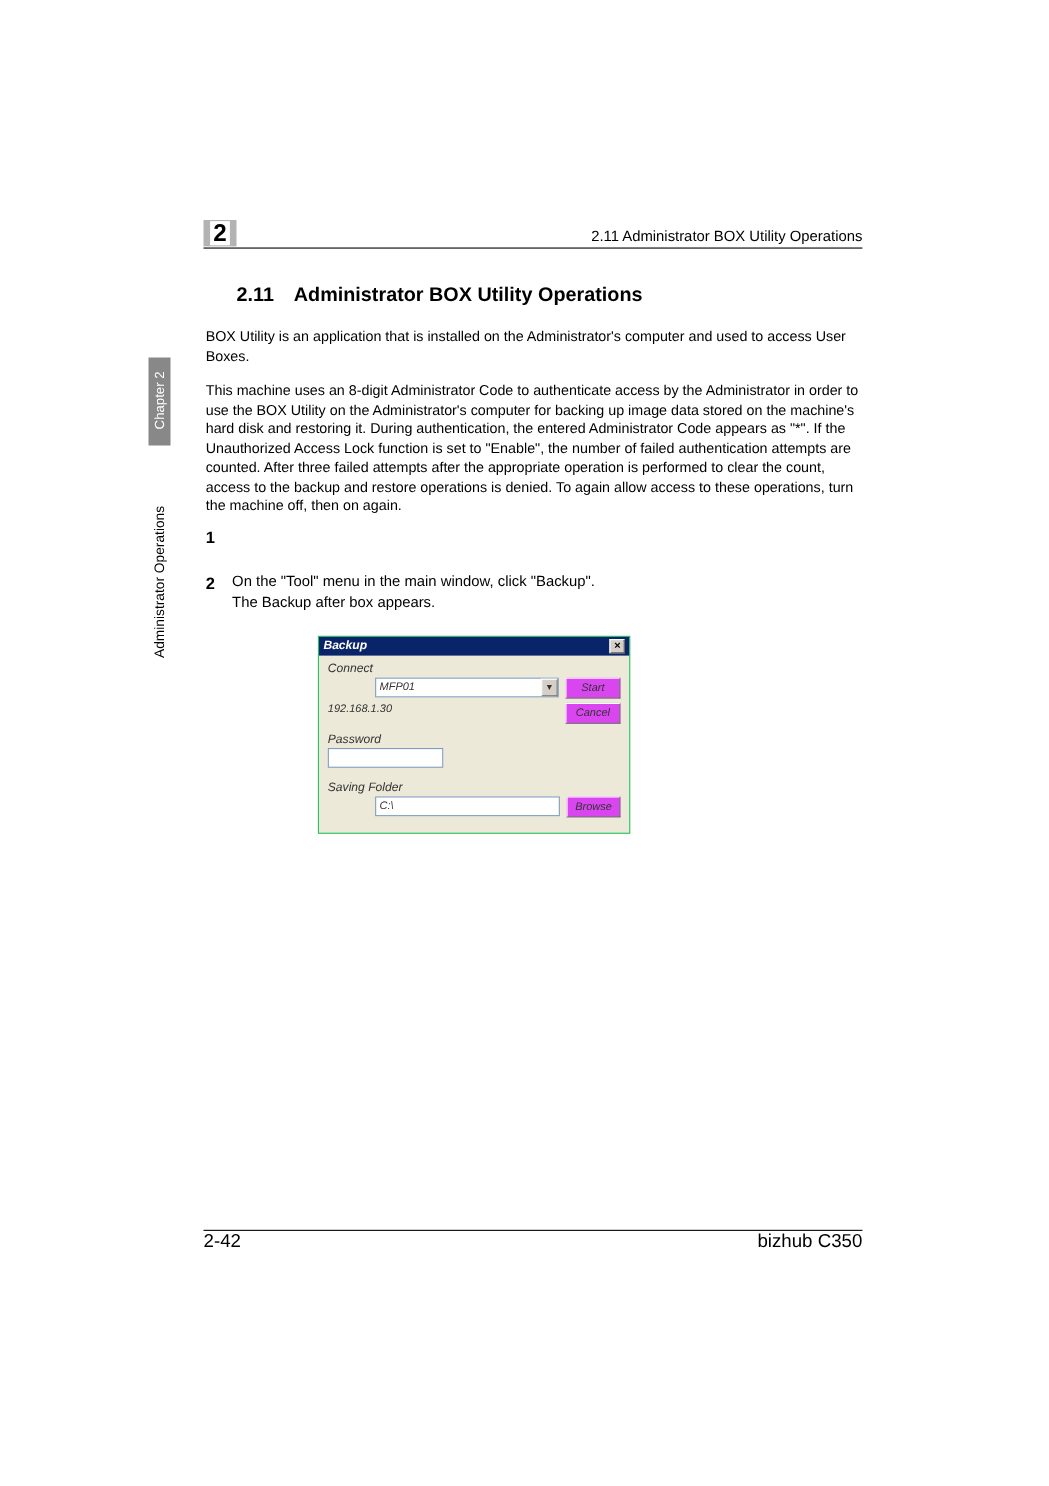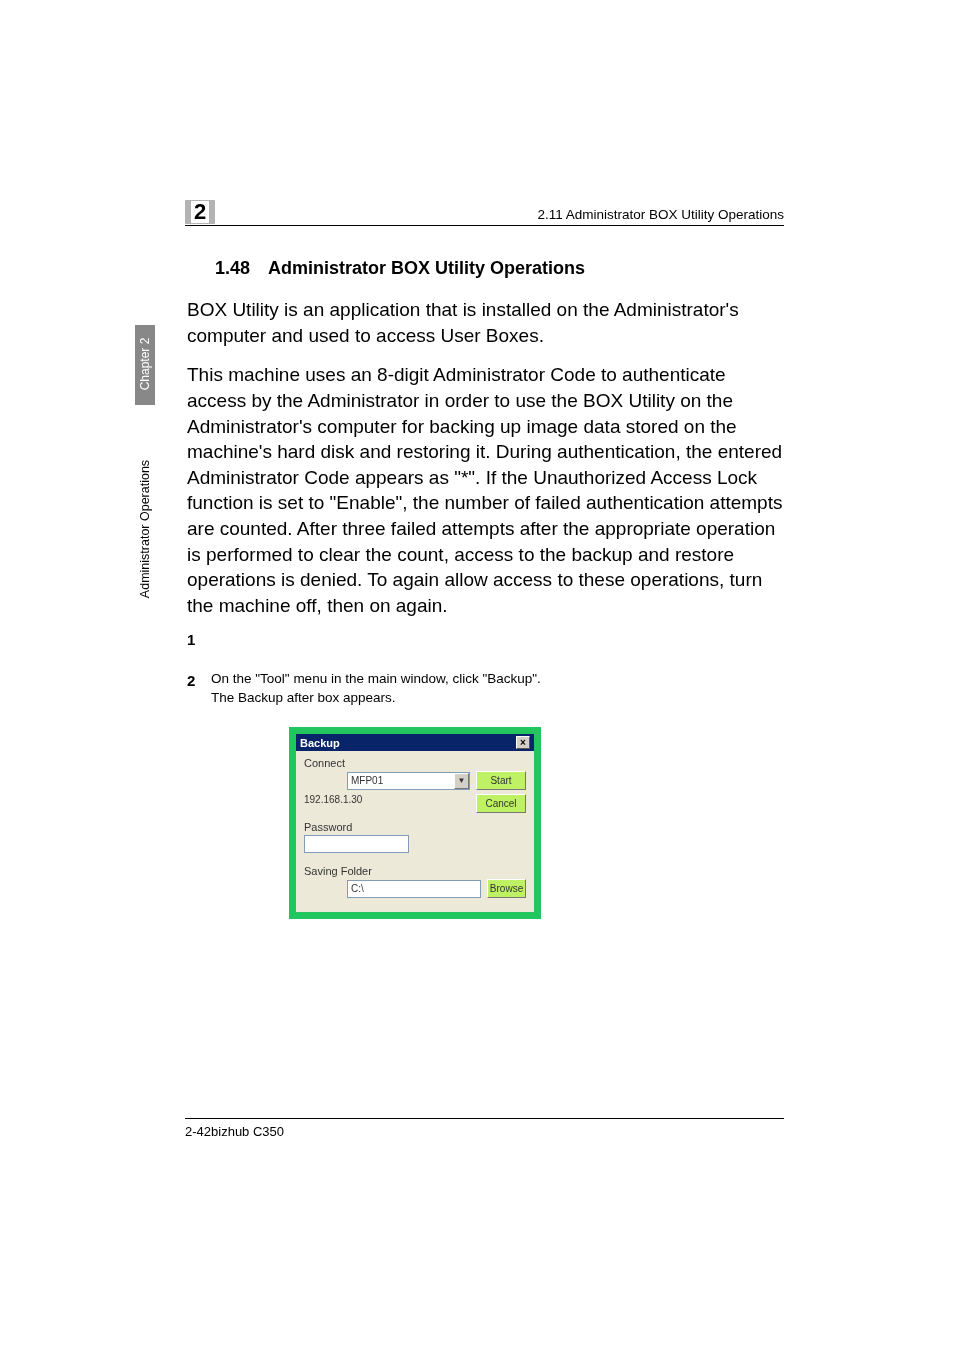--- a/index.html
+++ b/index.html
@@ -97,21 +97,21 @@
     left: 215px;
     right: 170px;
   }
   h2.section-title {
     font-size: 18px;
     font-weight: bold;
     margin-bottom: 18px;
   }
   h2.section-title .secnum { display: inline-block; margin-right: 18px; }
   .para {
-    font-size: 19px;
+    font-size: 13px;
     line-height: 1.35;
     margin-bottom: 10px;
     margin-left: -28px;
   }
   .subhead {
     font-size: 13.5px;
     font-weight: bold;
     margin: 22px 0 18px -28px;
   }
   .step {
@@ -123,27 +123,28 @@
   }
   .step .n {
     font-weight: bold;
     font-size: 15px;
     width: 24px;
     flex: 0 0 24px;
   }
   .step .t { flex: 1; }
   
   .dialog {
-    width: 252px;
+    width: 284px;
     margin: 6px 0 0 74px;
-    border: 7px solid #22c55e;
+    border: 1px solid #22c55e;
     background: #ece9d8;
     font-family: Tahoma, Arial, sans-serif;
     font-size: 10px;
     color: #333;
+    font-style: italic;
   }
   .dialog-title {
     background: #0a246a;
     color: #fff;
     font-size: 11px;
     font-weight: bold;
     padding: 2px 4px;
     display: flex;
     justify-content: space-between;
     align-items: center;
@@ -160,21 +161,20 @@
     line-height: 11px;
     text-align: center;
     font-family: Arial;
     font-weight: bold;
   }
   .dialog-body {
     padding: 6px 8px 10px 8px;
   }
   .dlg-row {
     display: flex;
-    align-items: center;
     gap: 6px;
     margin-bottom: 4px;
     padding-left: 43px;
   }
   .dlg-label { font-size: 11px; margin-bottom: 2px; }
   .dlg-select {
     flex: 1;
     height: 18px;
     background: #fff;
     border: 1px solid #7f9db9;
@@ -192,21 +192,21 @@
     border-right-color: #777;
     border-bottom-color: #777;
     display: flex;
     align-items: center;
     justify-content: center;
     font-size: 8px;
   }
   .dlg-btn {
     width: 50px;
     height: 19px;
-    background: #bef264;
+    background: #d946ef;
     border: 1px solid #fff;
     border-right-color: #777;
     border-bottom-color: #777;
     font-size: 10px;
     text-align: center;
     line-height: 17px;
   }
   .dlg-static {
     font-size: 10px;
     margin: 4px 0 8px 0;
@@ -230,22 +230,22 @@
     right: 170px;
     bottom: 232px;
     border-top: 1px solid #000;
   }
   .footer {
     position: absolute;
     left: 185px;
     right: 170px;
     bottom: 212px;
     display: flex;
-    justify-content: flex-start;
-    font-size: 13px;
+    justify-content: space-between;
+    font-size: 17px;
   }
 </style>
 </head>
 <body>
 
 <div class="page">
 
   <div class="header-text">2.11 Administrator BOX Utility Operations</div>
 
   <div class="chapter-badge">
@@ -258,21 +258,21 @@
 
   <div class="side-tab dark">
     <div class="side-text">Chapter 2</div>
   </div>
   <div class="side-tab light">
     <div class="side-text">Administrator Operations</div>
   </div>
 
   <div class="content">
     <h2 class="section-title">
-      <span class="secnum">1.48</span><span>Administrator BOX Utility Operations</span>
+      <span class="secnum">2.11</span><span>Administrator BOX Utility Operations</span>
     </h2>
 
     <p class="para">BOX Utility is an application that is installed on the Administrator's computer and used to access User Boxes.</p>
     <p class="para" style="margin-top:14px">This machine uses an 8-digit Administrator Code to authenticate access by the Administrator in order to use the BOX Utility on the Administrator's computer for backing up image data stored on the machine's hard disk and restoring it. During authentication, the entered Administrator Code appears as "*". If the Unauthorized Access Lock function is set to "Enable", the number of failed authentication attempts are counted. After three failed attempts after the appropriate operation is performed to clear the count, access to the backup and restore operations is denied. To again allow access to these operations, turn the machine off, then on again.</p>
 
 
     <div class="step">
       <div class="n">1</div>
     </div>
 

